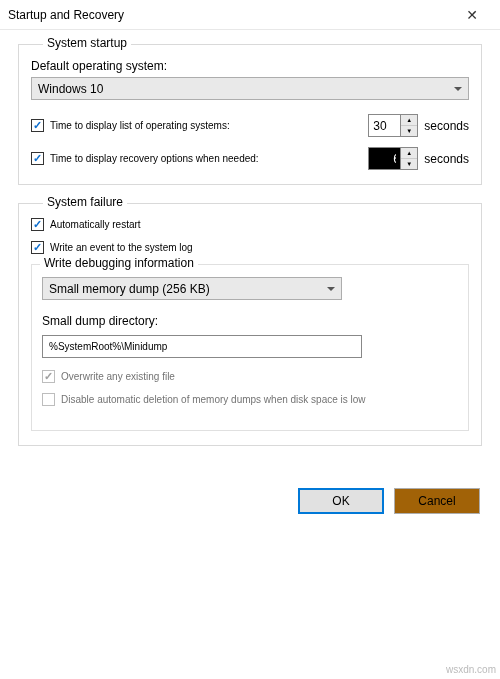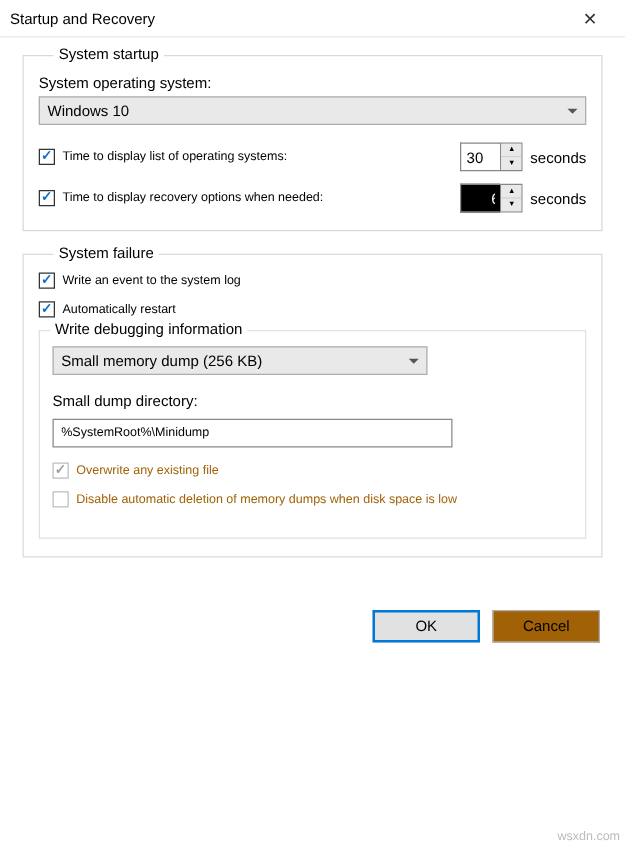--- a/index.html
+++ b/index.html
@@ -73,21 +73,21 @@
     }
     .checkbox.checked::after {
       content: '✓';
       font-size: 11px; line-height: 1;
       color: #0e6fcf;
       font-weight: bold;
     }
     .checkbox.disabled { border-color: #bdbdbd; cursor: default; }
     .checkbox.disabled.checked::after { color: #a0a0a0; }
     .checkbox-label { font-size: 10px; }
-    .checkbox-label.disabled { color: #a16207; }
+    .checkbox-label.disabled { color: #737373; }
     .spinner {
       display: flex; align-items: stretch;
       height: 23px; margin-left: 4px;
     }
     .spinner input {
       width: 32px; text-align: left;
       border: 1px solid #888; border-right: none;
       font-size: 12px; padding: 0 4px;
       font-family: inherit;
     }
@@ -160,21 +160,21 @@
   <div class="titlebar-close">
     <span>✕</span>
   </div>
 </div>
 
 <div class="content">
 
   <div class="fieldset">
     <span class="fieldset-legend">System startup</span>
 
-    <span class="label-block">System operating system:</span>
+    <span class="label-block">Default operating system:</span>
     <div class="select" style="margin-top:4px; margin-bottom:14px;">
       <span>Windows 10</span>
       <span class="caret"></span>
     </div>
 
     <div class="time-row" style="margin-bottom:10px;">
       <div class="checkbox-row">
         <span class="checkbox checked"></span>
         <span class="checkbox-label">Time to display list of operating systems:</span>
       </div>
@@ -204,26 +204,26 @@
       </div>
       <span class="unit">seconds</span>
     </div>
   </div>
 
   <div class="fieldset">
     <span class="fieldset-legend">System failure</span>
 
     <div class="checkbox-row">
       <span class="checkbox checked"></span>
-      <span class="checkbox-label">Write an event to the system log</span>
+      <span class="checkbox-label">Automatically restart</span>
     </div>
 
     <div class="checkbox-row">
       <span class="checkbox checked"></span>
-      <span class="checkbox-label">Automatically restart</span>
+      <span class="checkbox-label">Write an event to the system log</span>
     </div>
 
     <div class="sub-fieldset">
       <span class="sub-legend">Write debugging information</span>
 
       <div class="select wide" style="margin-bottom:14px;">
         <span>Small memory dump (256 KB)</span>
         <span class="caret"></span>
       </div>
 

